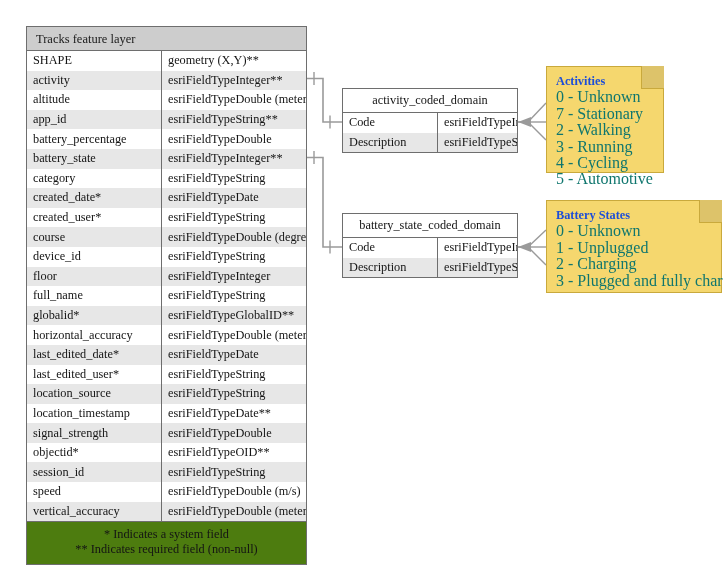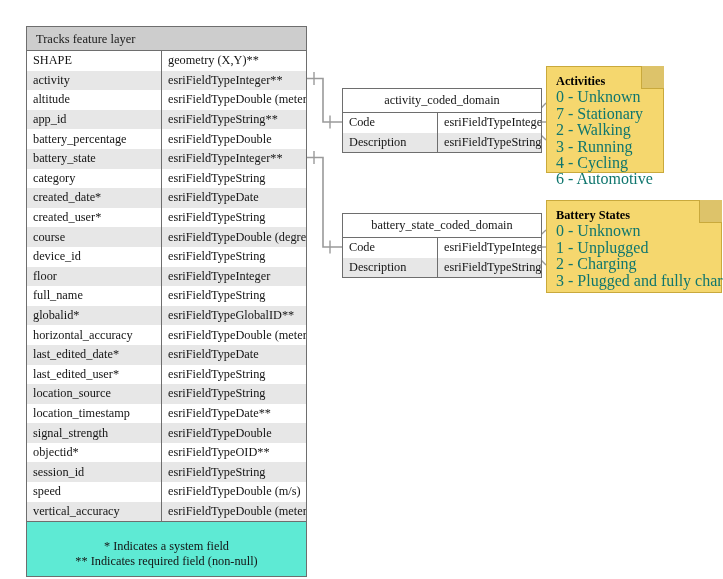--- a/index.html
+++ b/index.html
@@ -53,31 +53,31 @@
     overflow: hidden;
     white-space: nowrap;
   }
   .field-table td.fname { width: 128px; border-right: 1px solid #6e6e6e; }
   .field-table tr.alt td { background: #e7e7e7; }
   .field-table tr.plain td { background: #ffffff; }
 
   #feature-layer .footnotes {
     border-top: 1px solid #6e6e6e;
     text-align: center;
-    padding: 17px 0 7px 0;
-    background: #5eead4;
+    padding: 5px 0 7px 0;
+    background: #4d7c0f;
   }
   #feature-layer .footnotes div {
     font-size: 12.3px;
     color: #141414;
     line-height: 15px;
   }
 
   
-  .domain-node { width: 200px; }
+  .domain-node { width: 176px; }
   #domain-activity { left: 342px; top: 88px; }
   #domain-battery  { left: 342px; top: 213px; }
   .domain-node .domain-title {
     height: 23px;
     line-height: 23px;
     text-align: center;
     background: #ffffff;
     border-bottom: 1px solid #6e6e6e;
     font-size: 12.3px;
     color: #141414;
@@ -113,21 +113,21 @@
     border-left: 1px solid #c9a93c;
     border-bottom: 1px solid #c9a93c;
   }
   .note .note-body {
     position: relative;
     padding: 6px 8px 8px 9px;
   }
   .note .note-title {
     font-size: 12.3px;
     font-weight: bold;
-    color: #000000;
+    color: #1d4ed8;
     line-height: 16.4px;
     white-space: nowrap;
   }
   .note .note-line {
     font-size: 16px;
     color: #0f766e;
     line-height: 16.4px;
     white-space: nowrap;
   }
   #note-activities { left: 546px; top: 66px; width: 118px; height: 107px; }
@@ -318,21 +318,21 @@
 <div class="note" id="note-activities">
   <div class="fold"></div>
   <div class="note-body">
     <div class="note-title">Activities</div>
     <div class="note-lines" id="activities-lines">
         <div class="note-line">0 - Unknown</div>
         <div class="note-line">7 - Stationary</div>
         <div class="note-line">2 - Walking</div>
         <div class="note-line">3 - Running</div>
         <div class="note-line">4 - Cycling</div>
-        <div class="note-line">6 - Automotive</div>
+        <div class="note-line">5 - Automotive</div>
       </div>
   </div>
 </div>
 
 <div class="note" id="note-battery">
   <div class="fold"></div>
   <div class="note-body">
     <div class="note-title">Battery States</div>
     <div class="note-lines" id="battery-lines">
         <div class="note-line">0 - Unknown</div>

